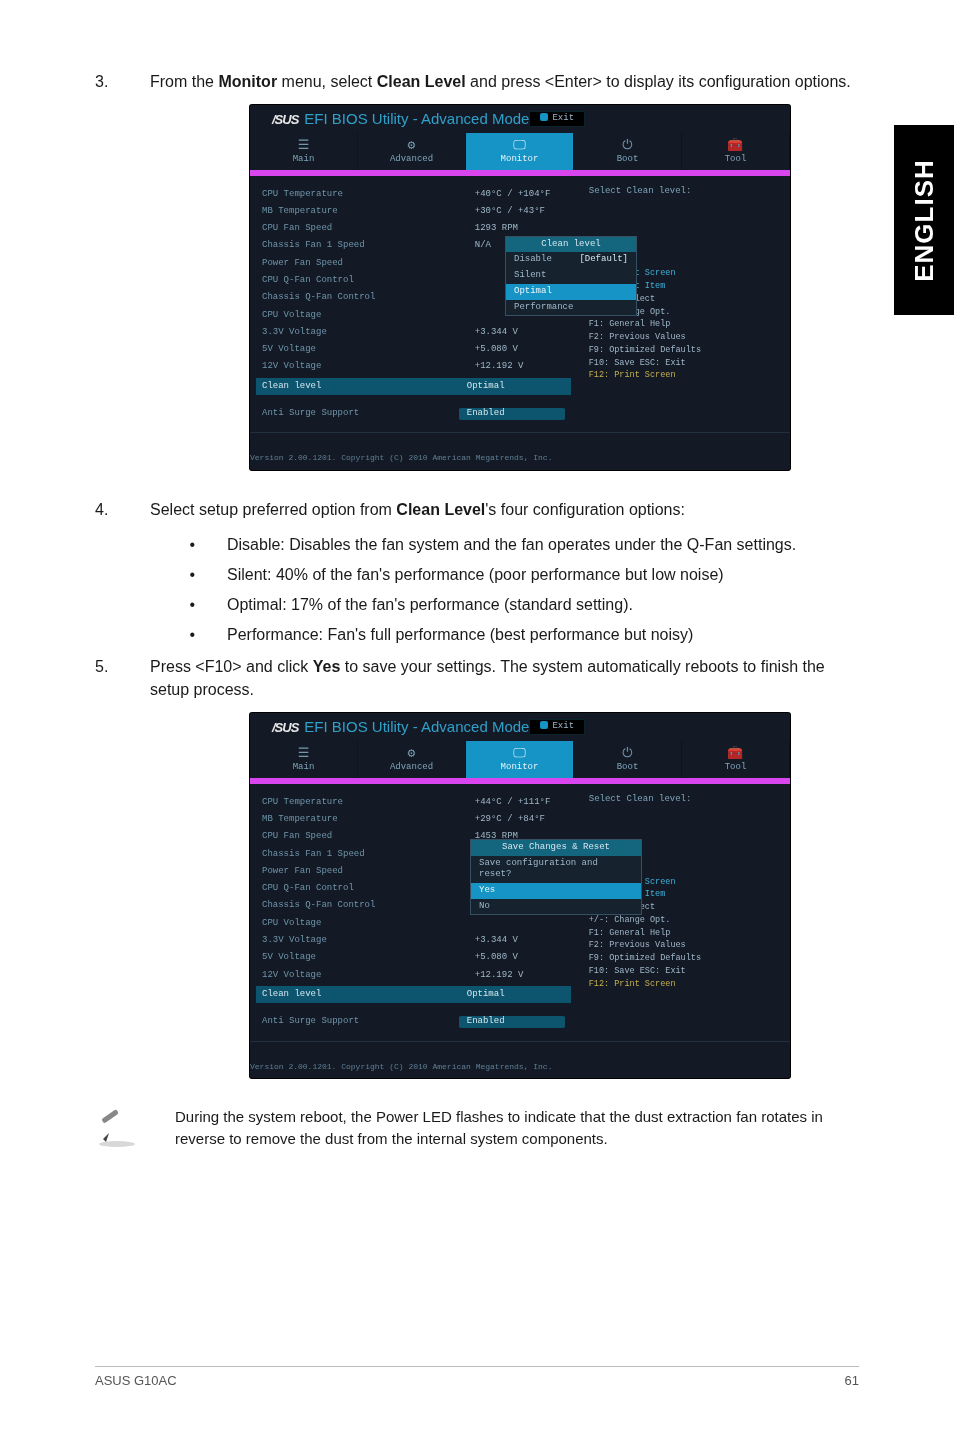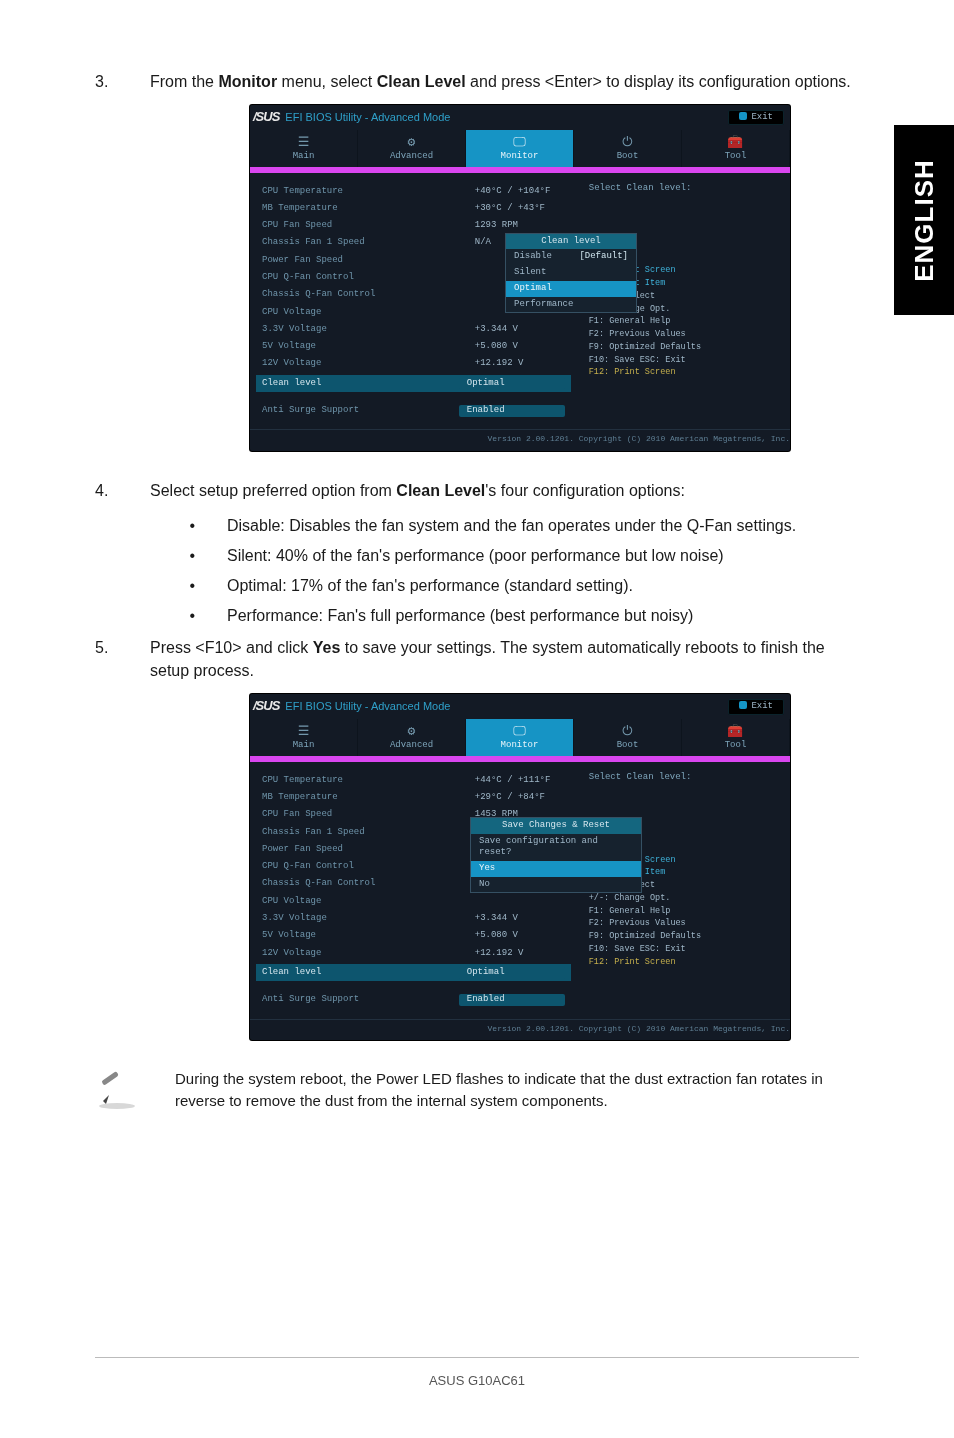--- a/index.html
+++ b/index.html
@@ -95,40 +95,40 @@
     border-radius: 2px;
     font-family: "Courier New", monospace;
     color: #9fb7c8;
     font-size: 9px;
     line-height: 1.3;
     box-shadow: 0 0 0 1px #000;
   }
   .bios-titlebar {
     display: flex;
     align-items: center;
-    justify-content: space-between;
-    padding: 4px 6px 0 3px;
+    justify-content: flex-start;
+    padding: 4px 6px 0 22px;
   }
   .bios-brand {
     display: flex;
     align-items: baseline;
     gap: 6px;
   }
   .bios-logo {
     color: #e8e8e8;
     font-family: Arial, sans-serif;
     font-weight: bold;
     font-size: 13px;
     letter-spacing: -1px;
     font-style: italic;
   }
   .bios-subtitle {
     color: #2fa0c9;
     font-family: Arial, sans-serif;
-    font-size: 11px;
+    font-size: 15px;
   }
   .bios-exit {
     background: #000000;
     color: #9fb7c8;
     padding: 1px 10px;
     font-size: 9px;
     border-radius: 2px;
     border: 1px solid #0b232b;
   }
   .bios-exit::before {
@@ -227,38 +227,38 @@
   }
   .bios-popup .popup-item.selected {
     background: #1694c5;
     color: #eaf5fa;
   }
   .bios-popup .popup-item .hint {
     float: right;
     color: #d0e5ee;
   }
   .bios-footer {
-    text-align: right;
+    text-align: left;
     color: #5f7f94;
     font-size: 8px;
-    padding: 4px 0 6px 0;
+    padding: 20px 0 6px 0;
     border-top: 1px solid #22303f;
   }
 
   .footer-line {
     position: absolute;
     left: 95px;
     right: 95px;
     bottom: 50px;
     border-top: 1px solid #bbb;
     display: flex;
-    justify-content: center;
+    justify-content: space-between;
     font-size: 13px;
     color: #555;
-    padding-top: 15px;
+    padding-top: 6px;
   }
 </style>
 </head>
 <body>
 
 <div class="page">
 
   <div class="side-tab">
     <span>ENGLISH</span>
   </div>

